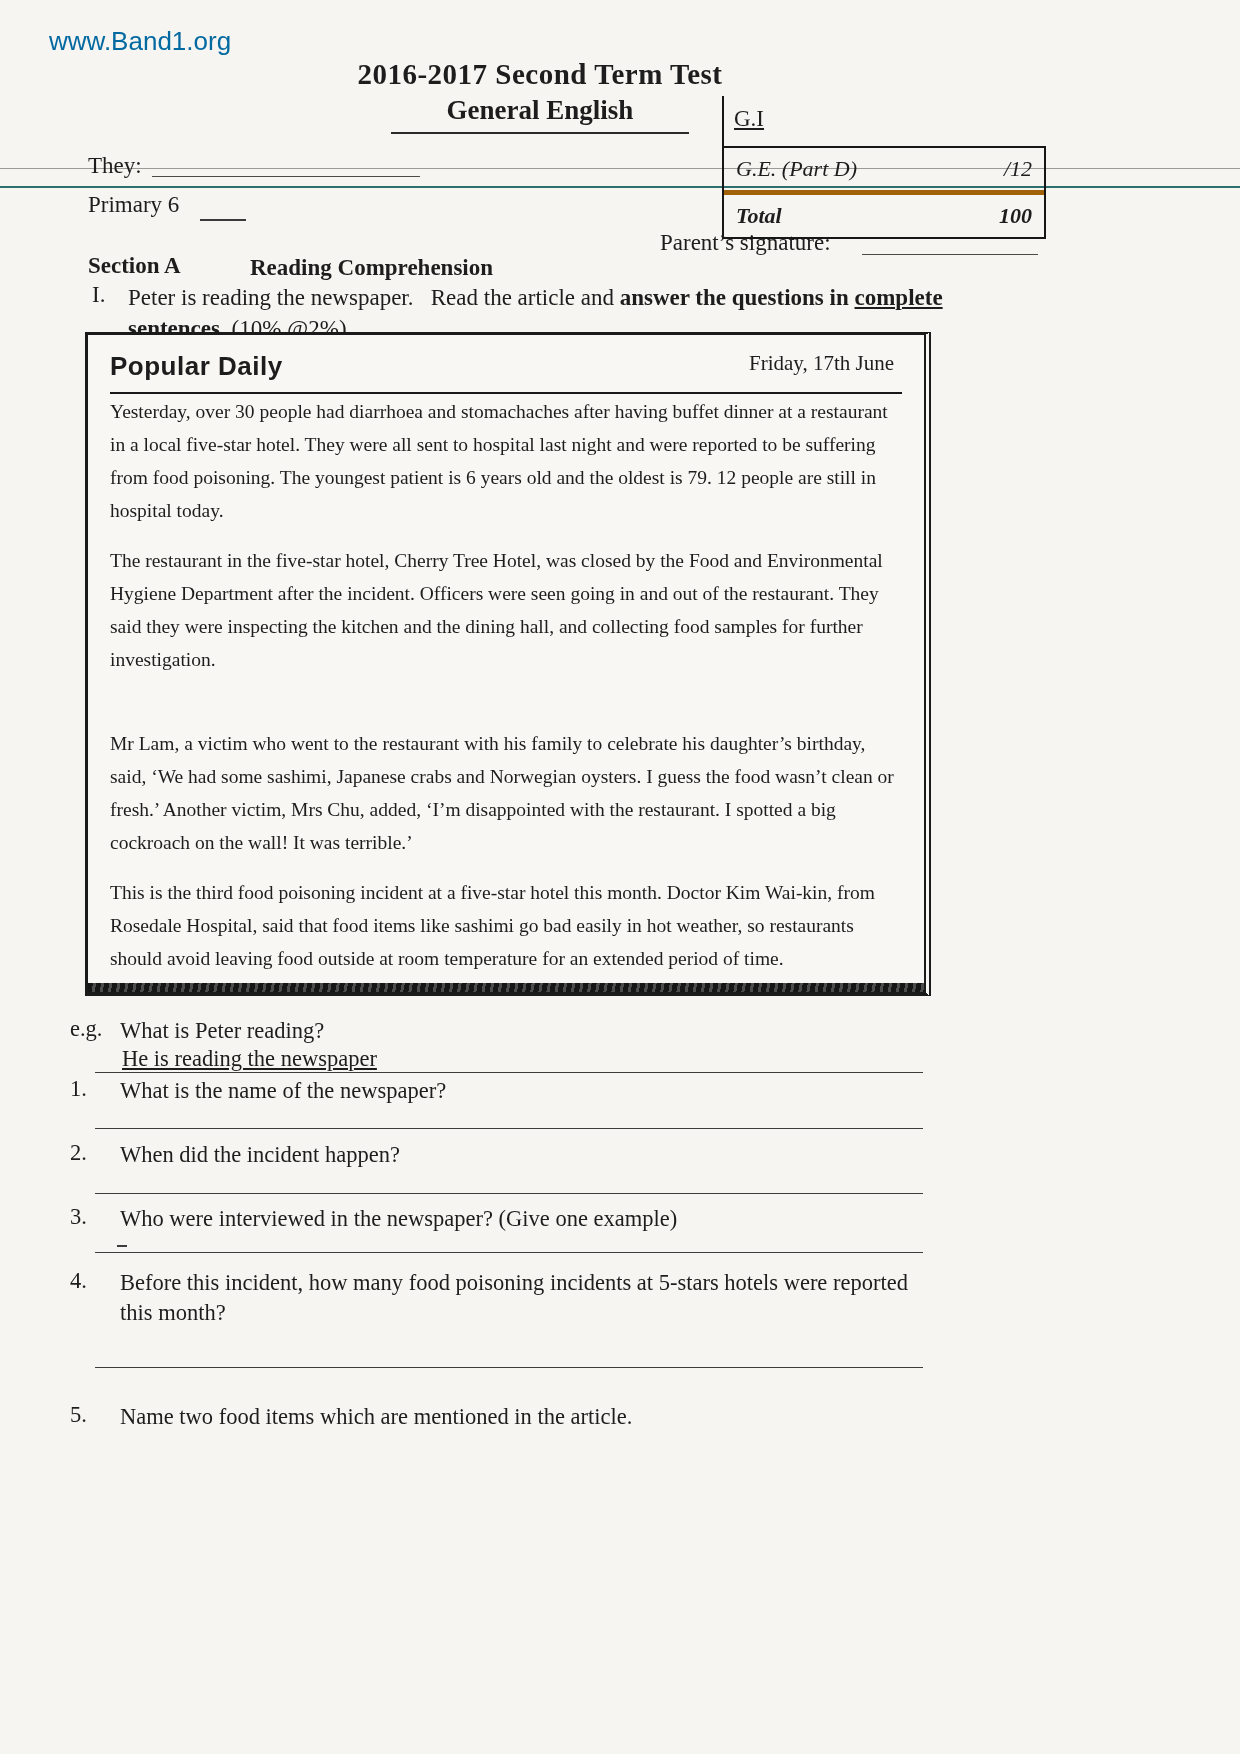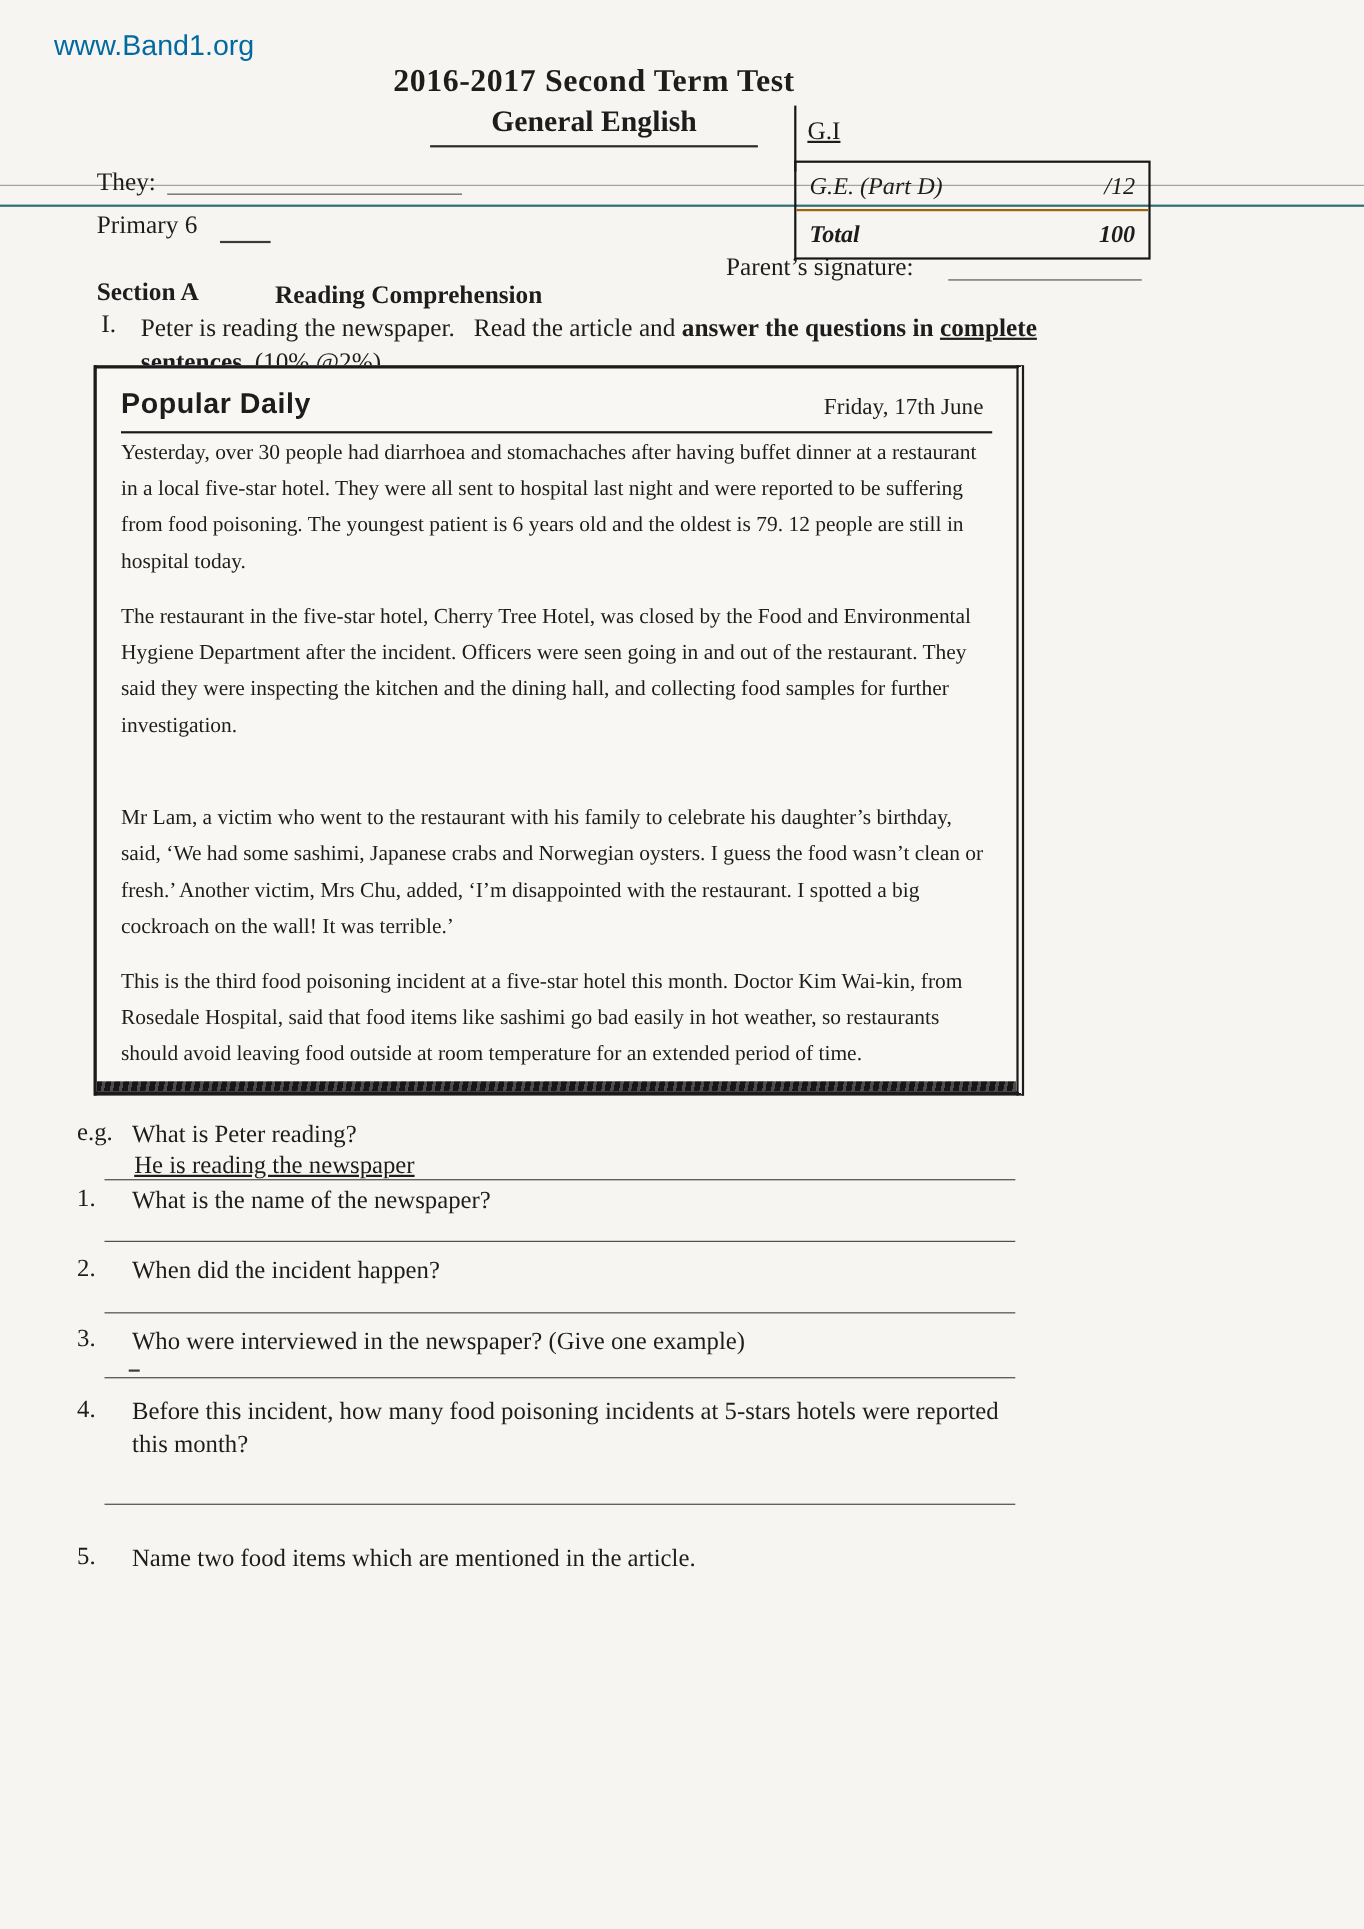--- a/index.html
+++ b/index.html
@@ -21,21 +21,21 @@
   .title-block{left:250px;top:58px;width:580px;text-align:center;}
   .title-main{font-size:29px;font-weight:bold;letter-spacing:0.5px;}
   .title-sub{display:inline-block;font-size:27px;font-weight:bold;margin-top:4px;
     border-bottom:2px solid #2a2a2a;padding:0 56px 6px 56px;}
   
   .score-frag{left:722px;top:96px;width:64px;height:50px;border-left:2px solid #161616;
     padding:10px 0 0 10px;font-size:23px;text-decoration:underline;}
   .score-table{left:722px;top:146px;width:320px;border:2px solid #161616;background:transparent;}
   .score-row{display:flex;justify-content:space-between;align-items:center;height:42px;
     padding:0 12px;font-size:22px;font-style:italic;}
-  .score-row + .score-row{border-top:2px solid #a16207;}
+  .score-row + .score-row{border-top:5px solid #a16207;}
   .score-row.total .score-label,.score-row.total .score-value{font-weight:bold;}
   
   .form-label{font-size:23px;}
   .blank{height:0;border-top:1.5px solid #4a4a48;}
   .name-label{left:88px;top:153px;}
   .name-blank{left:152px;top:176px;width:268px;}
   .primary-label{left:88px;top:192px;text-align:right;}
   .primary-blank{left:200px;top:219px;width:46px;border-top:2px solid #3a3a3a;}
   .psign-label{left:660px;top:230px;}
   .psign-blank{left:862px;top:254px;width:176px;}
@@ -50,21 +50,21 @@
   .article-box{
     left:85px;top:332px;width:846px;height:664px;
     border:3px solid #1b1b1b;
     border-right:7px double #1b1b1b;
     border-bottom:4px solid #1b1b1b;
     box-sizing:border-box;
     padding:16px 22px 0 22px;
     background:#f8f7f3;
     overflow:hidden;
   }
-  .masthead-row{display:flex;justify-content:space-between;align-items:flex-end;}
+  .masthead-row{display:flex;justify-content:space-between;align-items:flex-start;}
   .masthead{font-family:"Liberation Sans",sans-serif;font-weight:bold;font-size:26px;letter-spacing:0.5px;}
   .article-date{font-size:21px;padding-right:8px;}
   .masthead-rule{margin-top:10px;border-top:2px solid #191919;height:0;}
   .headline{text-align:center;font-size:24px;font-weight:bold;margin-top:11px;}
   .article-cols{display:flex;gap:34px;margin-top:1px;flex-direction:column;}
   .article-col{flex:1;font-size:19.5px;line-height:33px;}
   .article-col p{margin:0 0 17px 0;}
   .box-bottom-texture{left:0;right:0;bottom:0;height:9px;
     background:repeating-linear-gradient(100deg,#161616 0 5px,#4c4c4c 5px 8px);}
   

